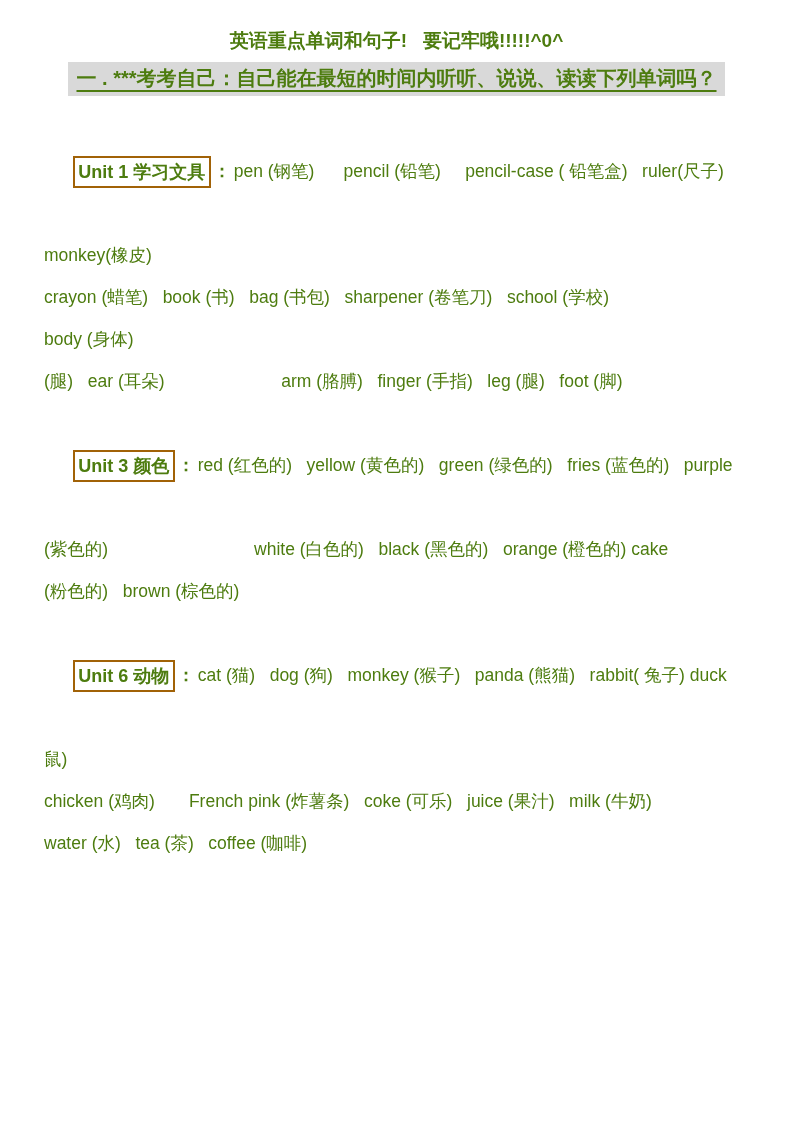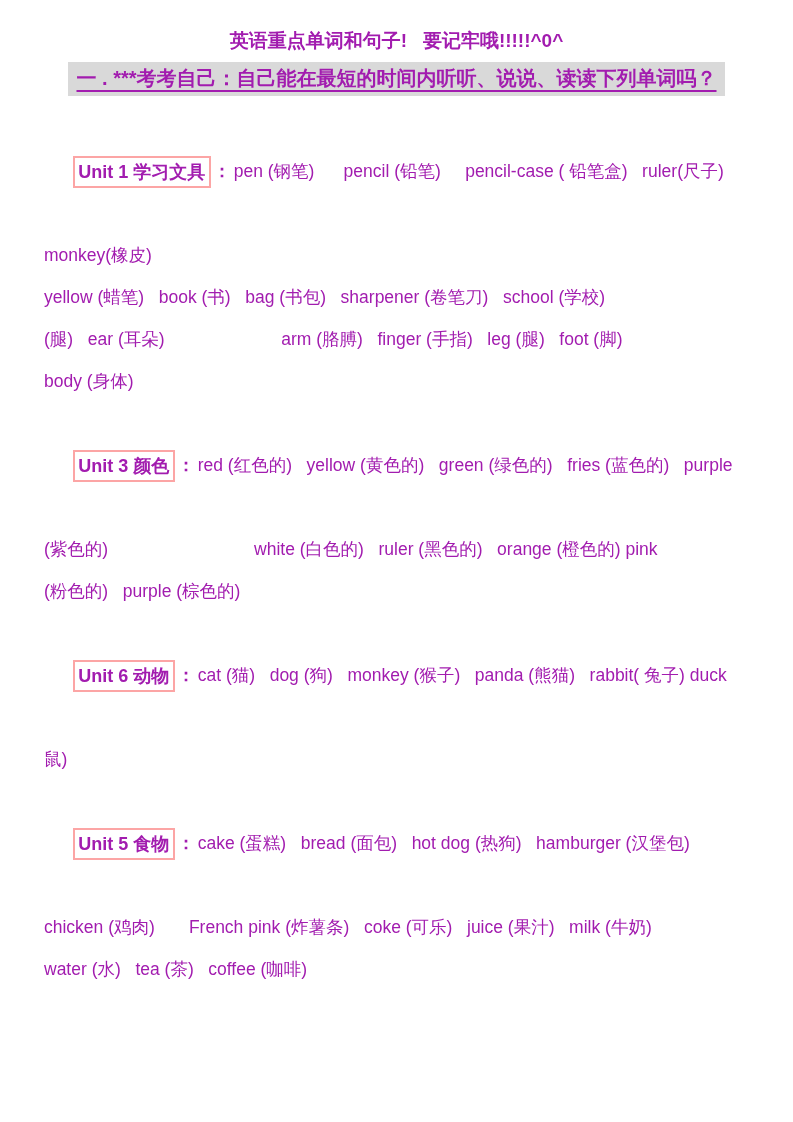--- a/index.html
+++ b/index.html
@@ -4,21 +4,21 @@
 <style>
   * { margin: 0; padding: 0; box-sizing: border-box; }
   html, body { background: #ffffff; }
   .page {
     position: relative;
     width: 793px;
     height: 1122px;
     margin: 0 auto;
     background: #ffffff;
     font-family: "Liberation Sans", "DejaVu Sans", sans-serif;
-    color: #a21caf;
+    color: #4d7c0f;
     overflow: hidden;
   }
   .doc-title {
     padding-top: 28px;
     text-align: center;
     font-size: 19px;
     font-weight: bold;
     white-space: pre-wrap;
     line-height: 26px;
   }
@@ -37,21 +37,21 @@
     margin: 12px 42px 0 44px;
     font-size: 17.5px;
   }
   .line {
     line-height: 42px;
     white-space: pre-wrap;
     min-height: 42px;
   }
   .unit-label {
     display: inline-block;
-    border: 2px solid #fca5a5;
+    border: 2px solid #a16207;
     font-weight: bold;
     font-size: 18px;
     line-height: 24px;
     padding: 2px 4px 2px 3px;
     vertical-align: middle;
   }
   .unit-colon { font-weight: bold; padding: 0 3px 0 2px; }
 </style>
 </head>
 <body>
@@ -63,37 +63,34 @@
   <div class="heading-wrap">
     <span class="sec1-heading">一 . ***考考自己：自己能在最短的时间内听听、说说、读读下列单词吗？</span>
   </div>
 
   <div class="content">
 
     <div class="line">
       <span class="unit-label">Unit 1 学习文具</span><span class="unit-colon">：</span><span>pen (钢笔)      pencil (铅笔)     pencil-case ( 铅笔盒)   ruler(尺子)</span>
     </div>
     <div class="line">monkey(橡皮)</div>
-    <div class="line">yellow (蜡笔)   book (书)   bag (书包)   sharpener (卷笔刀)   school (学校)</div>
+    <div class="line">crayon (蜡笔)   book (书)   bag (书包)   sharpener (卷笔刀)   school (学校)</div>
 
+    <div class="line">body (身体)</div>
     <div class="line">(腿)   ear (耳朵)                        arm (胳膊)   finger (手指)   leg (腿)   foot (脚)</div>
-    <div class="line">body (身体)</div>
 
     <div class="line">
       <span class="unit-label">Unit 3 颜色</span><span class="unit-colon">：</span><span>red (红色的)   yellow (黄色的)   green (绿色的)   fries (蓝色的)   purple</span>
     </div>
-    <div class="line">(紫色的)                              white (白色的)   ruler (黑色的)   orange (橙色的) pink</div>
-    <div class="line">(粉色的)   purple (棕色的)</div>
+    <div class="line">(紫色的)                              white (白色的)   black (黑色的)   orange (橙色的) cake</div>
+    <div class="line">(粉色的)   brown (棕色的)</div>
 
     <div class="line">
       <span class="unit-label">Unit 6 动物</span><span class="unit-colon">：</span><span>cat (猫)   dog (狗)   monkey (猴子)   panda (熊猫)   rabbit( 兔子) duck</span>
     </div>
     <div class="line">鼠)</div>
 
-    <div class="line">
-      <span class="unit-label">Unit 5 食物</span><span class="unit-colon">：</span><span>cake (蛋糕)   bread (面包)   hot dog (热狗)   hamburger (汉堡包)</span>
-    </div>
     <div class="line">chicken (鸡肉)       French pink (炸薯条)   coke (可乐)   juice (果汁)   milk (牛奶)</div>
     <div class="line">water (水)   tea (茶)   coffee (咖啡)</div>
 
   </div>
 
 </div>
 
 </body></html>

